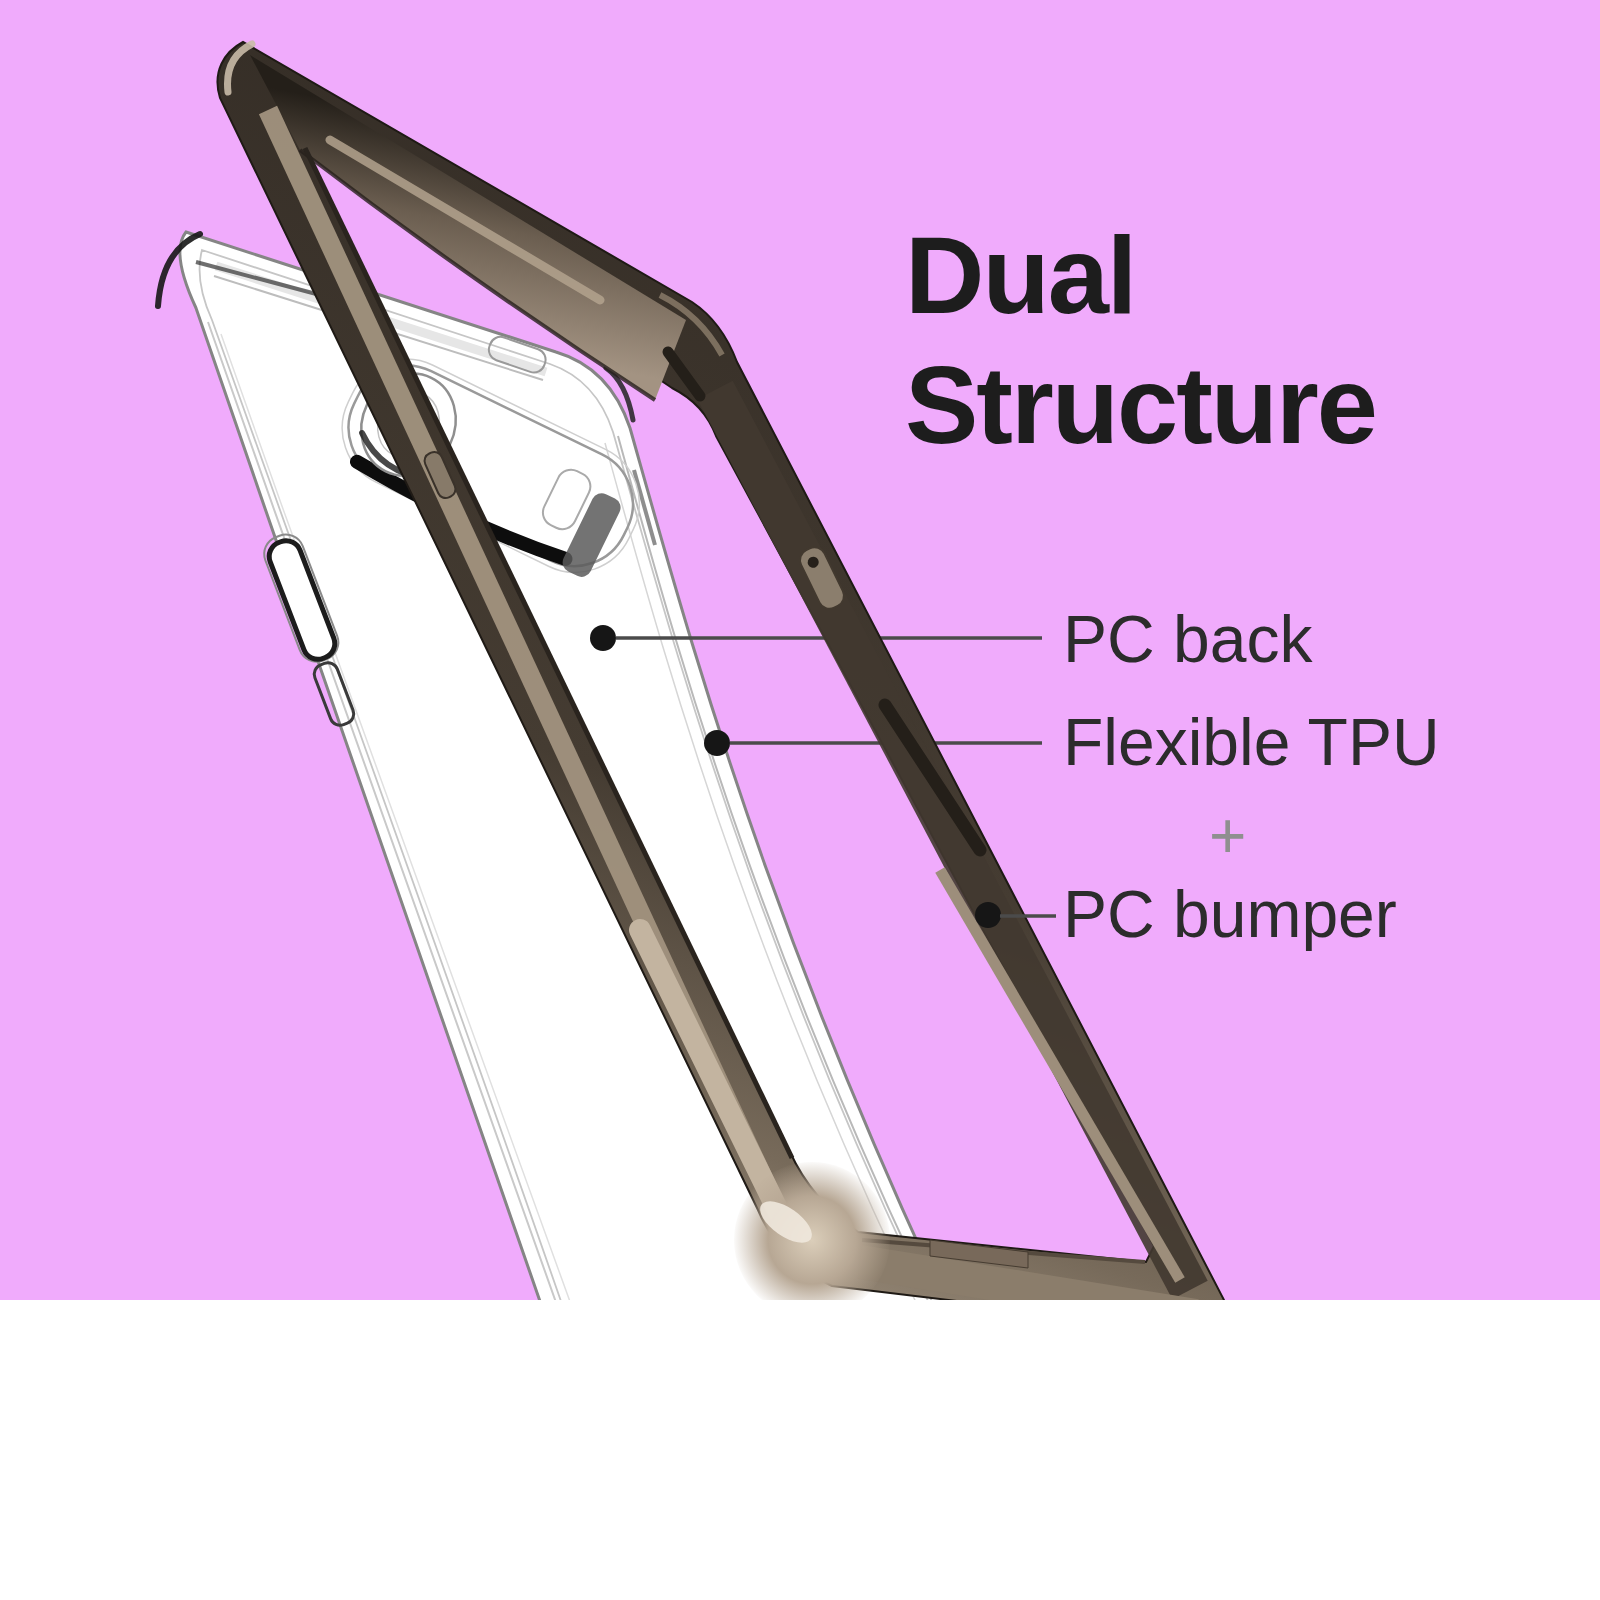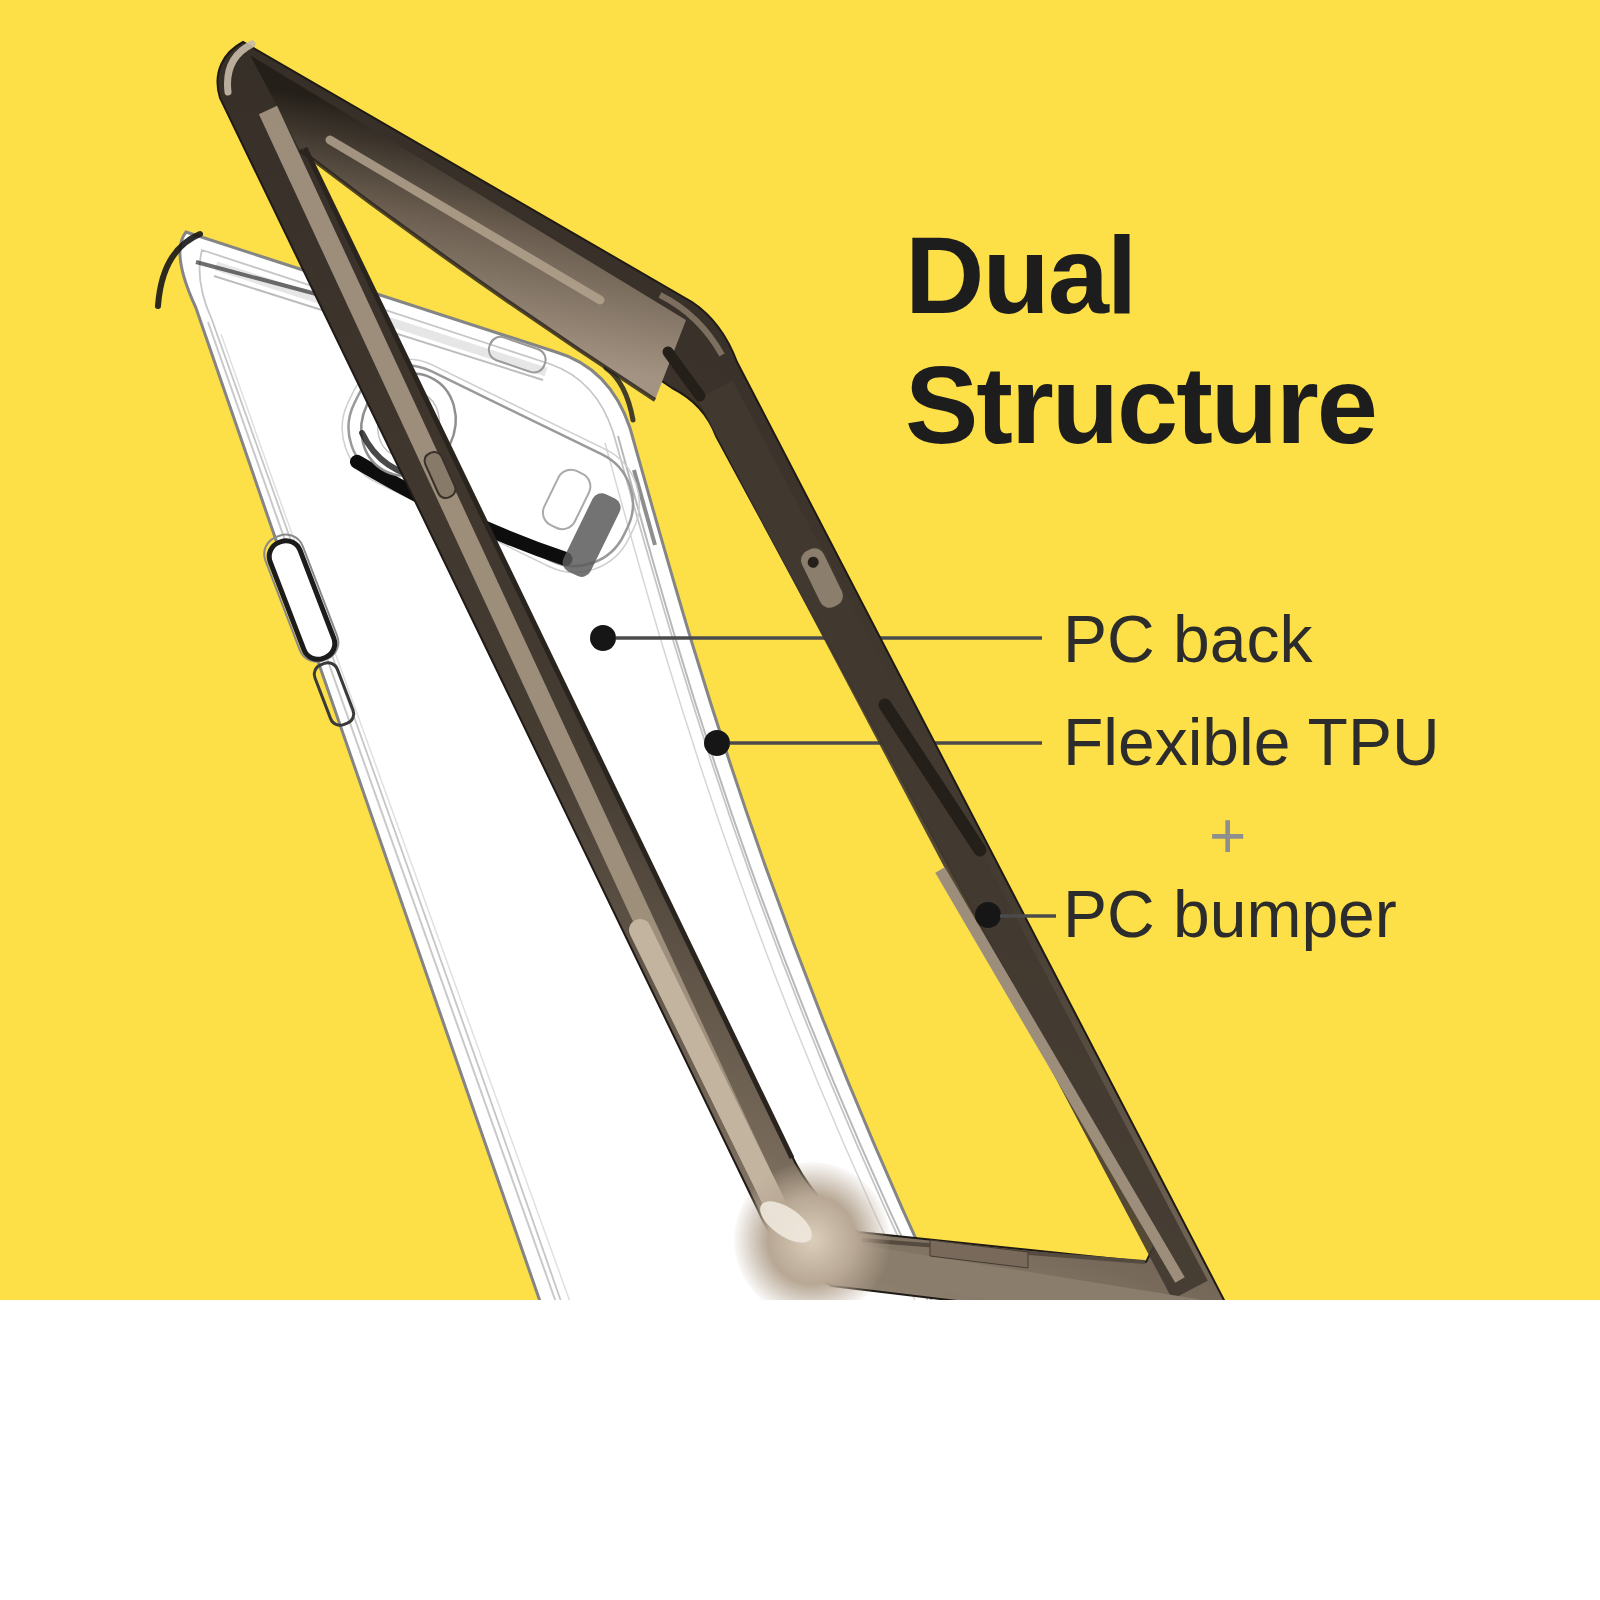--- a/index.html
+++ b/index.html
@@ -1,16 +1,16 @@
 <!DOCTYPE html>
 <html><head>
 <meta charset="utf-8">
 <style>
   html,body{margin:0;padding:0;background:#fff;}
-  .stage{position:relative;width:1600px;height:1300px;background:#fde047;overflow:hidden;
+  .stage{position:relative;width:1600px;height:1300px;background:#f0abfc;overflow:hidden;
          font-family:"Liberation Sans", sans-serif;}
   svg{display:block;}
   .title-text{font-family:"Liberation Sans", sans-serif;font-weight:700;font-size:110px;
               letter-spacing:-2px;fill:#1d1d1d;}
   .label-text{font-family:"Liberation Sans", sans-serif;font-weight:400;font-size:66px;
               letter-spacing:0px;fill:#2c2c2c;}
   .plus-text{font-family:"Liberation Sans", sans-serif;font-weight:400;font-size:64px;
              fill:#8f8f8f;}
 </style>
 </head>

